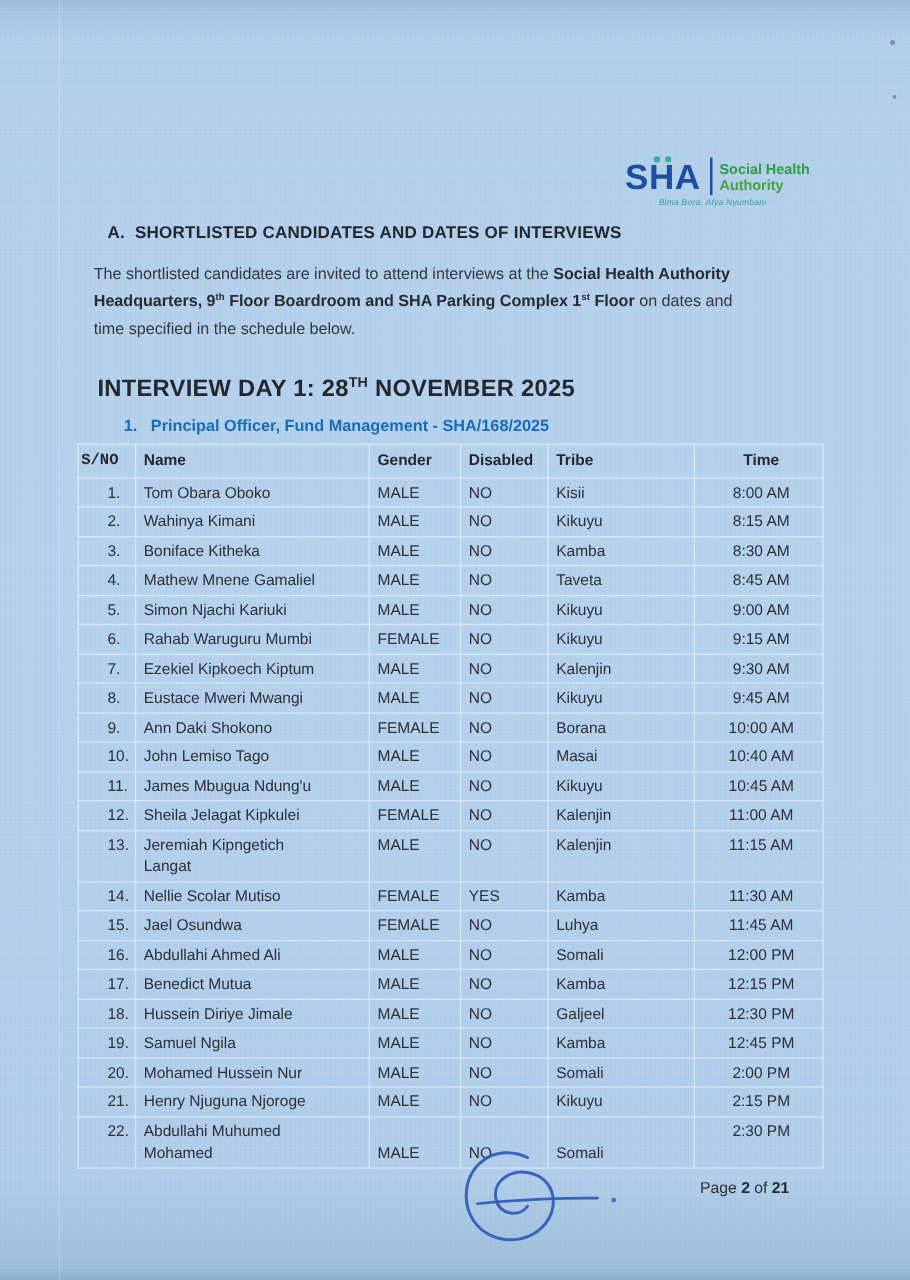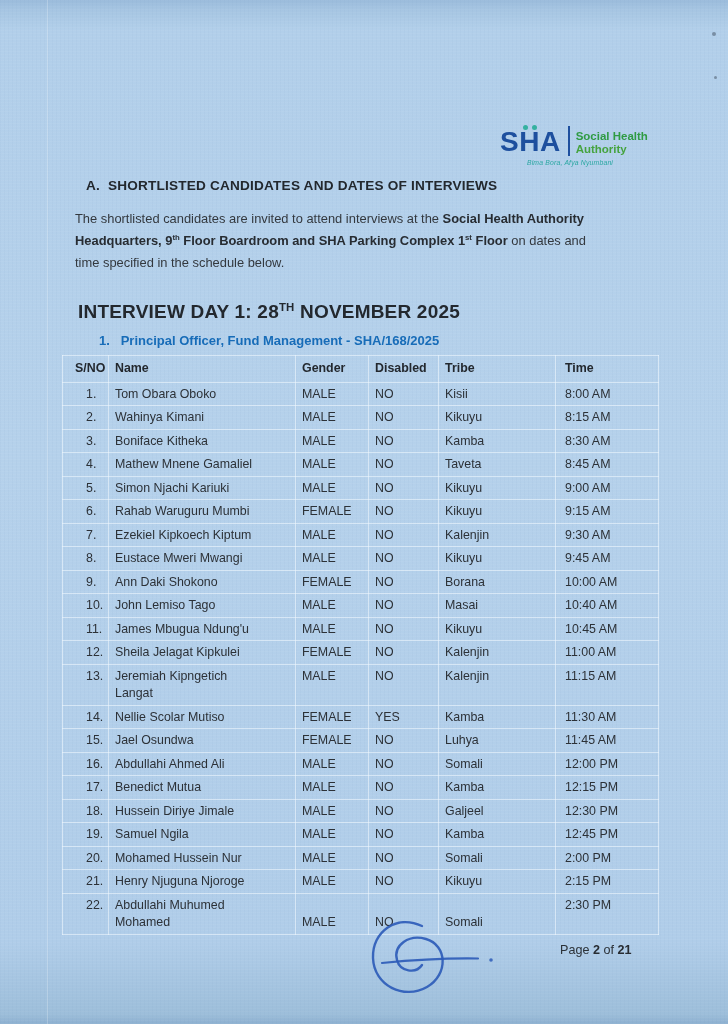--- a/index.html
+++ b/index.html
@@ -49,23 +49,23 @@
   
   .table-wrap { position:absolute; top:355px; left:62px; }
   table { border-collapse:collapse; table-layout:fixed; width:596px;
     font-size:12.4px; color:#2c3137; }
   col.c-no{width:46px} col.c-name{width:187px} col.c-gender{width:73px}
   col.c-disabled{width:70px} col.c-tribe{width:117px} col.c-time{width:103px}
   th, td { border:1px solid rgba(238,247,254,0.6); text-align:left;
     vertical-align:top; padding:3px 5px 2px 6px; line-height:17.5px; }
   th { font-weight:bold; color:#23282e; padding-top:4px; padding-bottom:4px; }
   td.c-no { padding-left:23px; }
-  th.c-no { padding-left:12px; }
+  th.c-no { padding-left:2px;font-family:Liberation Mono, monospace; }
   td.c-name, th.c-name { white-space:pre-line; }
-  td.c-time, th.c-time { padding-left:9px; }
+  td.c-time, th.c-time { padding-left:9px;text-align:center; }
   td.vb { vertical-align:bottom; }
 
   
   .signature { position:absolute; top:916px; left:360px; }
   .footer-pagelabel { position:absolute; top:943px; left:560px;
     font-size:12.6px; color:#2b3137; }
 </style>
 </head>
 <body>
 

